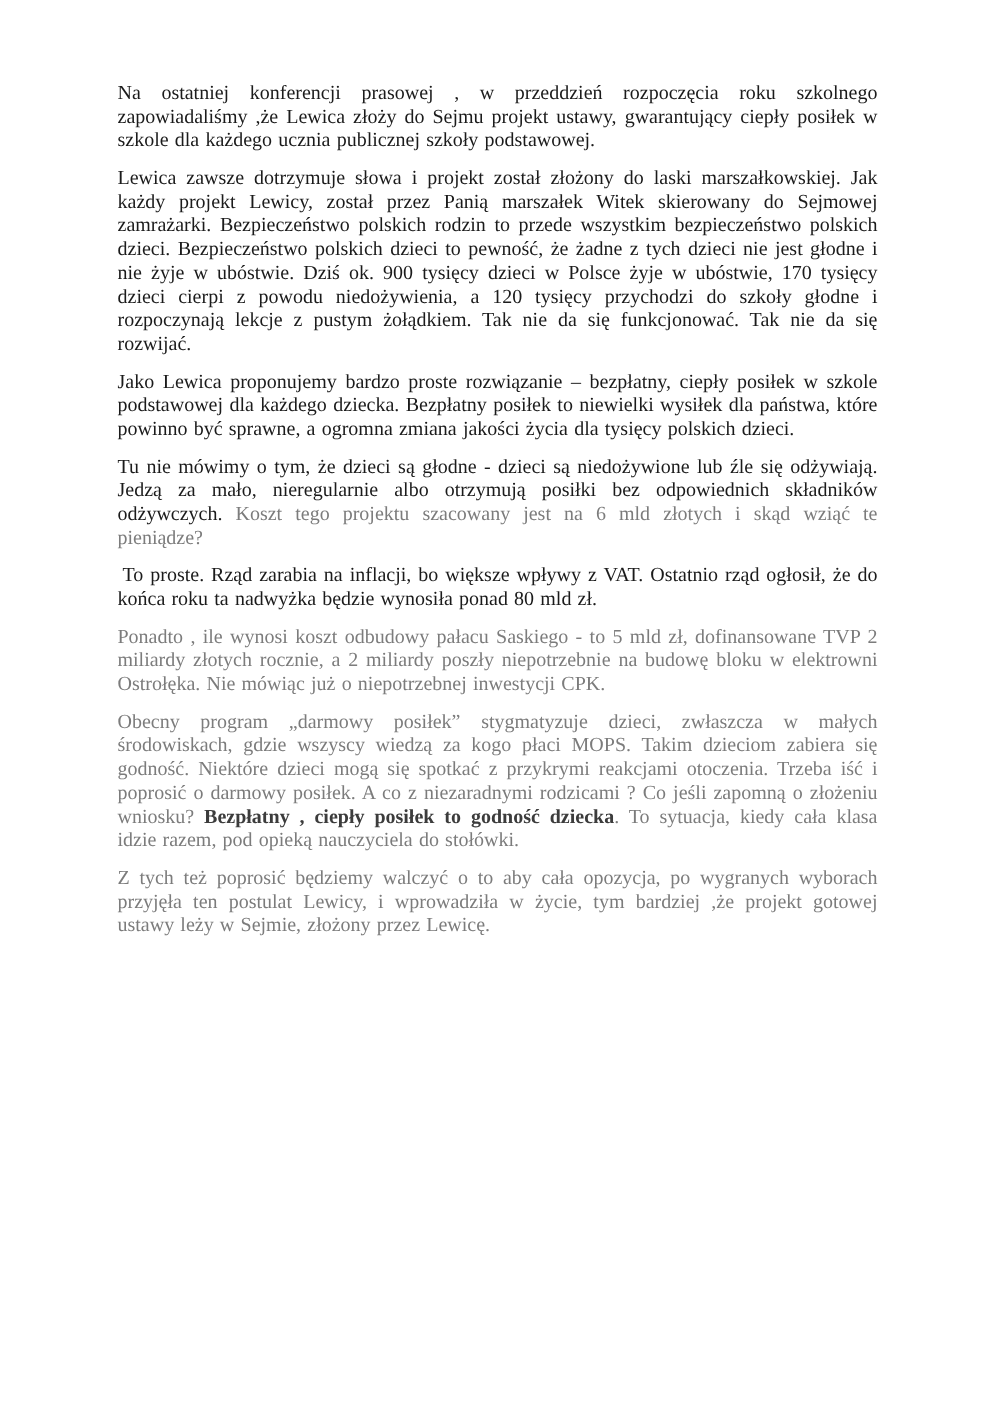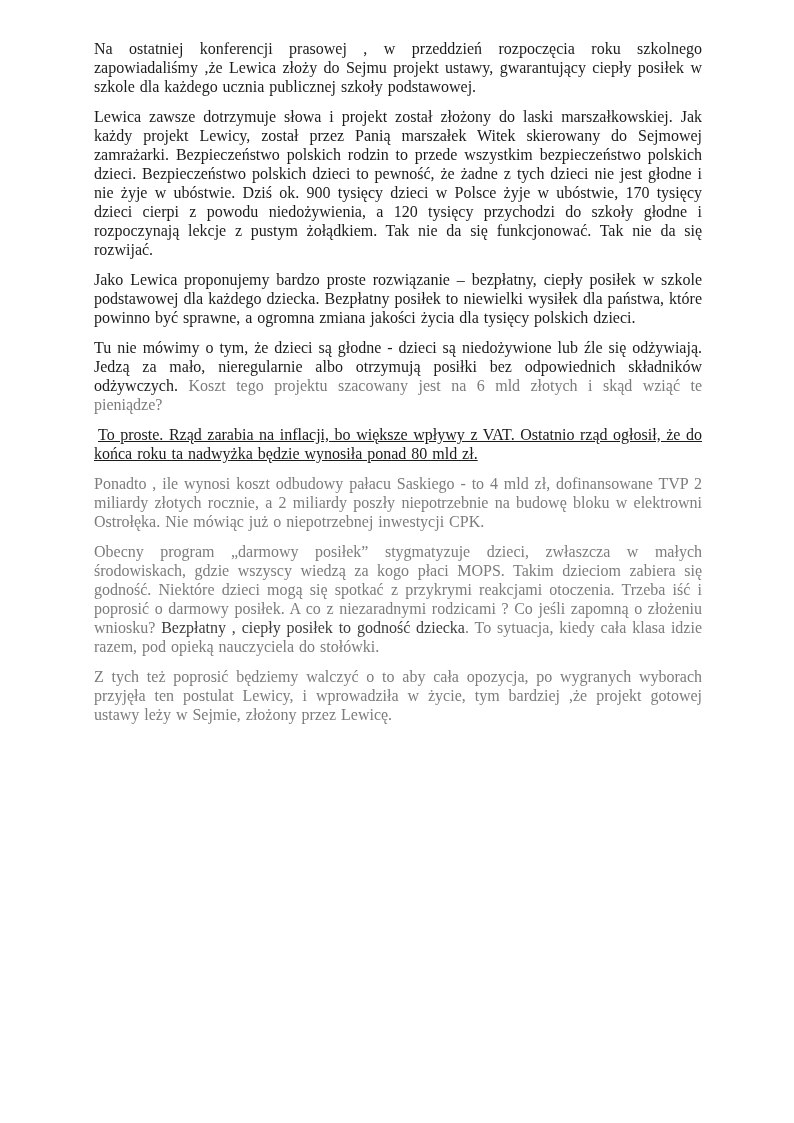--- a/index.html
+++ b/index.html
@@ -6,52 +6,52 @@
     margin: 0;
     padding: 0;
     background: #ffffff;
   }
   .page {
     position: relative;
     width: 794px;
     height: 1002px;
     background: #ffffff;
     box-sizing: border-box;
-    padding: 39px 92px 0 94px;
+    padding: 65px 92px 0 94px;
     overflow: hidden;
   }
   .para {
     font-family: "Liberation Serif", "DejaVu Serif", serif;
     font-size: 16px;
     line-height: 19px;
     text-align: justify;
     margin: 0 0 11px 0;
     color: #1b1b1b;
     word-spacing: 0.06em;
   }
   .seg-normal { color: #1b1b1b; }
   .seg-gray { color: #7c7c7c; }
-  .seg-bold { font-weight: 400; color: #3c3c3c; }
-  .indent-sm { text-indent: 4px; text-decoration: underline; }
+  .seg-bold { font-weight: 700; color: #3c3c3c; }
+  .indent-sm { text-indent: 4px; }
 </style>
 </head>
 <body>
 
 <div class="page">
 
   <p class="para"><span class="seg-normal">Na ostatniej konferencji prasowej , w przeddzień rozpoczęcia roku szkolnego zapowiadaliśmy ,że Lewica złoży do Sejmu projekt ustawy, gwarantujący ciepły posiłek w szkole dla każdego ucznia publicznej szkoły podstawowej.</span></p>
 
   <p class="para"><span class="seg-normal">Lewica zawsze dotrzymuje słowa i projekt został złożony do laski marszałkowskiej. Jak każdy projekt Lewicy, został przez Panią marszałek Witek skierowany do Sejmowej zamrażarki. Bezpieczeństwo polskich rodzin to przede wszystkim bezpieczeństwo polskich dzieci. Bezpieczeństwo polskich dzieci to pewność, że żadne z tych dzieci nie jest głodne i nie żyje w ubóstwie. Dziś ok. 900 tysięcy dzieci w Polsce żyje w ubóstwie, 170 tysięcy dzieci cierpi z powodu niedożywienia, a 120 tysięcy przychodzi do szkoły głodne i rozpoczynają lekcje z pustym żołądkiem. Tak nie da się funkcjonować. Tak nie da się rozwijać.</span></p>
 
   <p class="para"><span class="seg-normal">Jako Lewica proponujemy bardzo proste rozwiązanie – bezpłatny, ciepły posiłek w szkole podstawowej dla każdego dziecka. Bezpłatny posiłek to niewielki wysiłek dla państwa, które powinno być sprawne, a ogromna zmiana jakości życia dla tysięcy polskich dzieci.</span></p>
 
   <p class="para"><span class="seg-normal">Tu nie mówimy o tym, że dzieci są głodne - dzieci są niedożywione lub źle się odżywiają. Jedzą za mało, nieregularnie albo otrzymują posiłki bez odpowiednich składników odżywczych. </span><span class="seg-gray">Koszt tego projektu szacowany jest na 6 mld złotych i skąd wziąć te pieniądze?</span></p>
 
   <p class="para indent-sm"><span class="seg-normal">To proste. Rząd zarabia na inflacji, bo większe wpływy z VAT. Ostatnio rząd ogłosił, że do końca roku ta nadwyżka będzie wynosiła ponad 80 mld zł.</span></p>
 
-  <p class="para"><span class="seg-gray">Ponadto , ile wynosi koszt odbudowy pałacu Saskiego - to 4 mld zł, dofinansowane TVP 2 miliardy złotych rocznie, a 2 miliardy poszły niepotrzebnie na budowę bloku w elektrowni Ostrołęka. Nie mówiąc już o niepotrzebnej inwestycji CPK.</span></p>
+  <p class="para"><span class="seg-gray">Ponadto , ile wynosi koszt odbudowy pałacu Saskiego - to 5 mld zł, dofinansowane TVP 2 miliardy złotych rocznie, a 2 miliardy poszły niepotrzebnie na budowę bloku w elektrowni Ostrołęka. Nie mówiąc już o niepotrzebnej inwestycji CPK.</span></p>
 
   <p class="para"><span class="seg-gray">Obecny program „darmowy posiłek” stygmatyzuje dzieci, zwłaszcza w małych środowiskach, gdzie wszyscy wiedzą za kogo płaci MOPS. Takim dzieciom zabiera się godność. Niektóre dzieci mogą się spotkać z przykrymi reakcjami otoczenia. Trzeba iść i poprosić o darmowy posiłek. A co z niezaradnymi rodzicami ? Co jeśli zapomną o złożeniu wniosku? </span><span class="seg-bold">Bezpłatny , ciepły posiłek to godność dziecka</span><span class="seg-gray">. To sytuacja, kiedy cała klasa idzie razem, pod opieką nauczyciela do stołówki.</span></p>
 
 
   <p class="para"><span class="seg-gray">Z tych też poprosić będziemy walczyć o to aby cała opozycja, po wygranych wyborach przyjęła ten postulat Lewicy, i wprowadziła w życie, tym bardziej ,że projekt gotowej ustawy leży w Sejmie, złożony przez Lewicę.</span></p>
 
 </div>
 
 </body></html>

